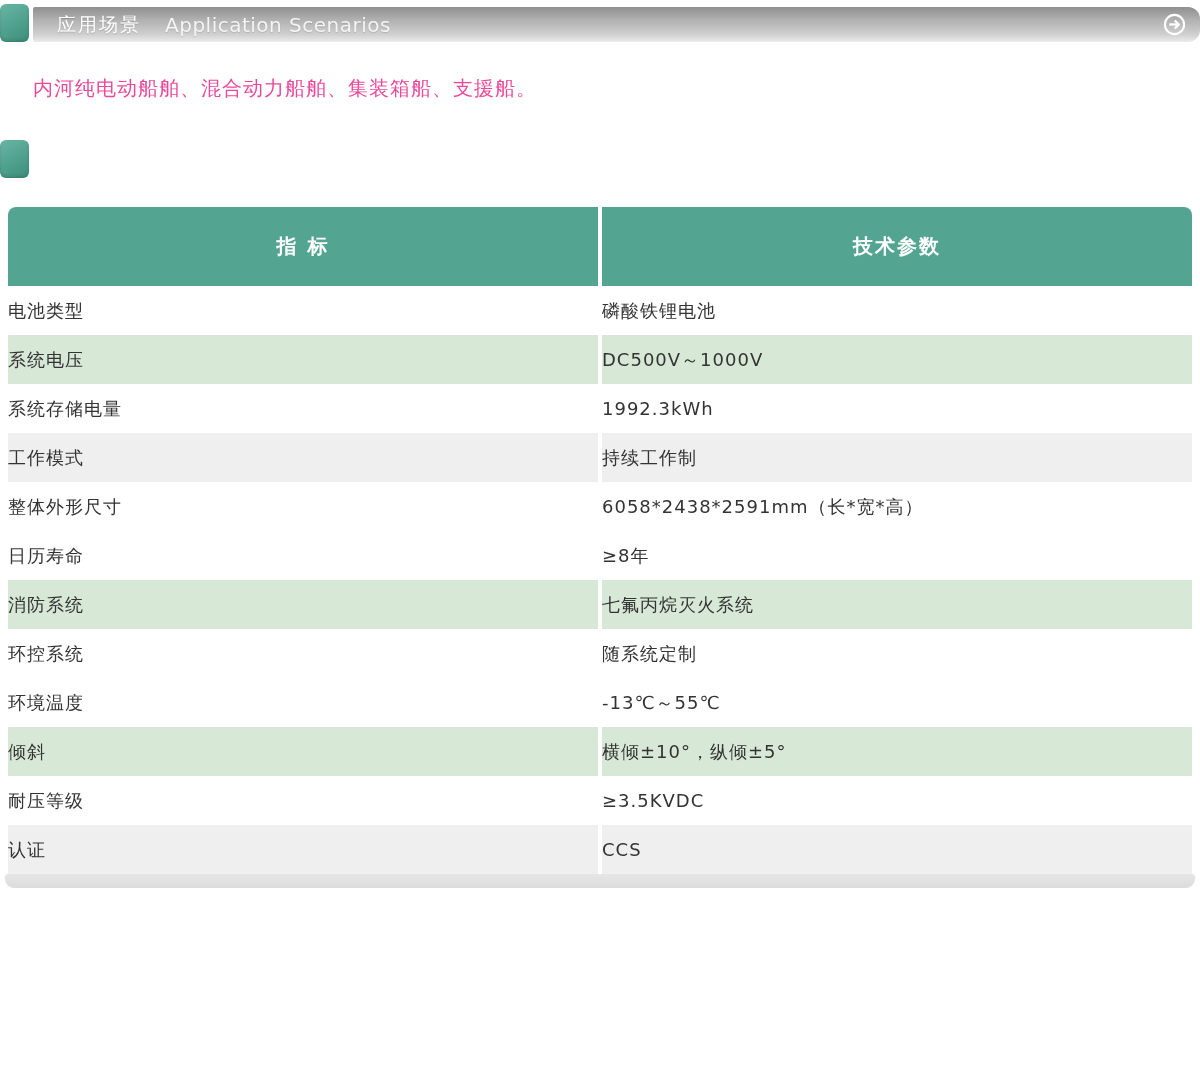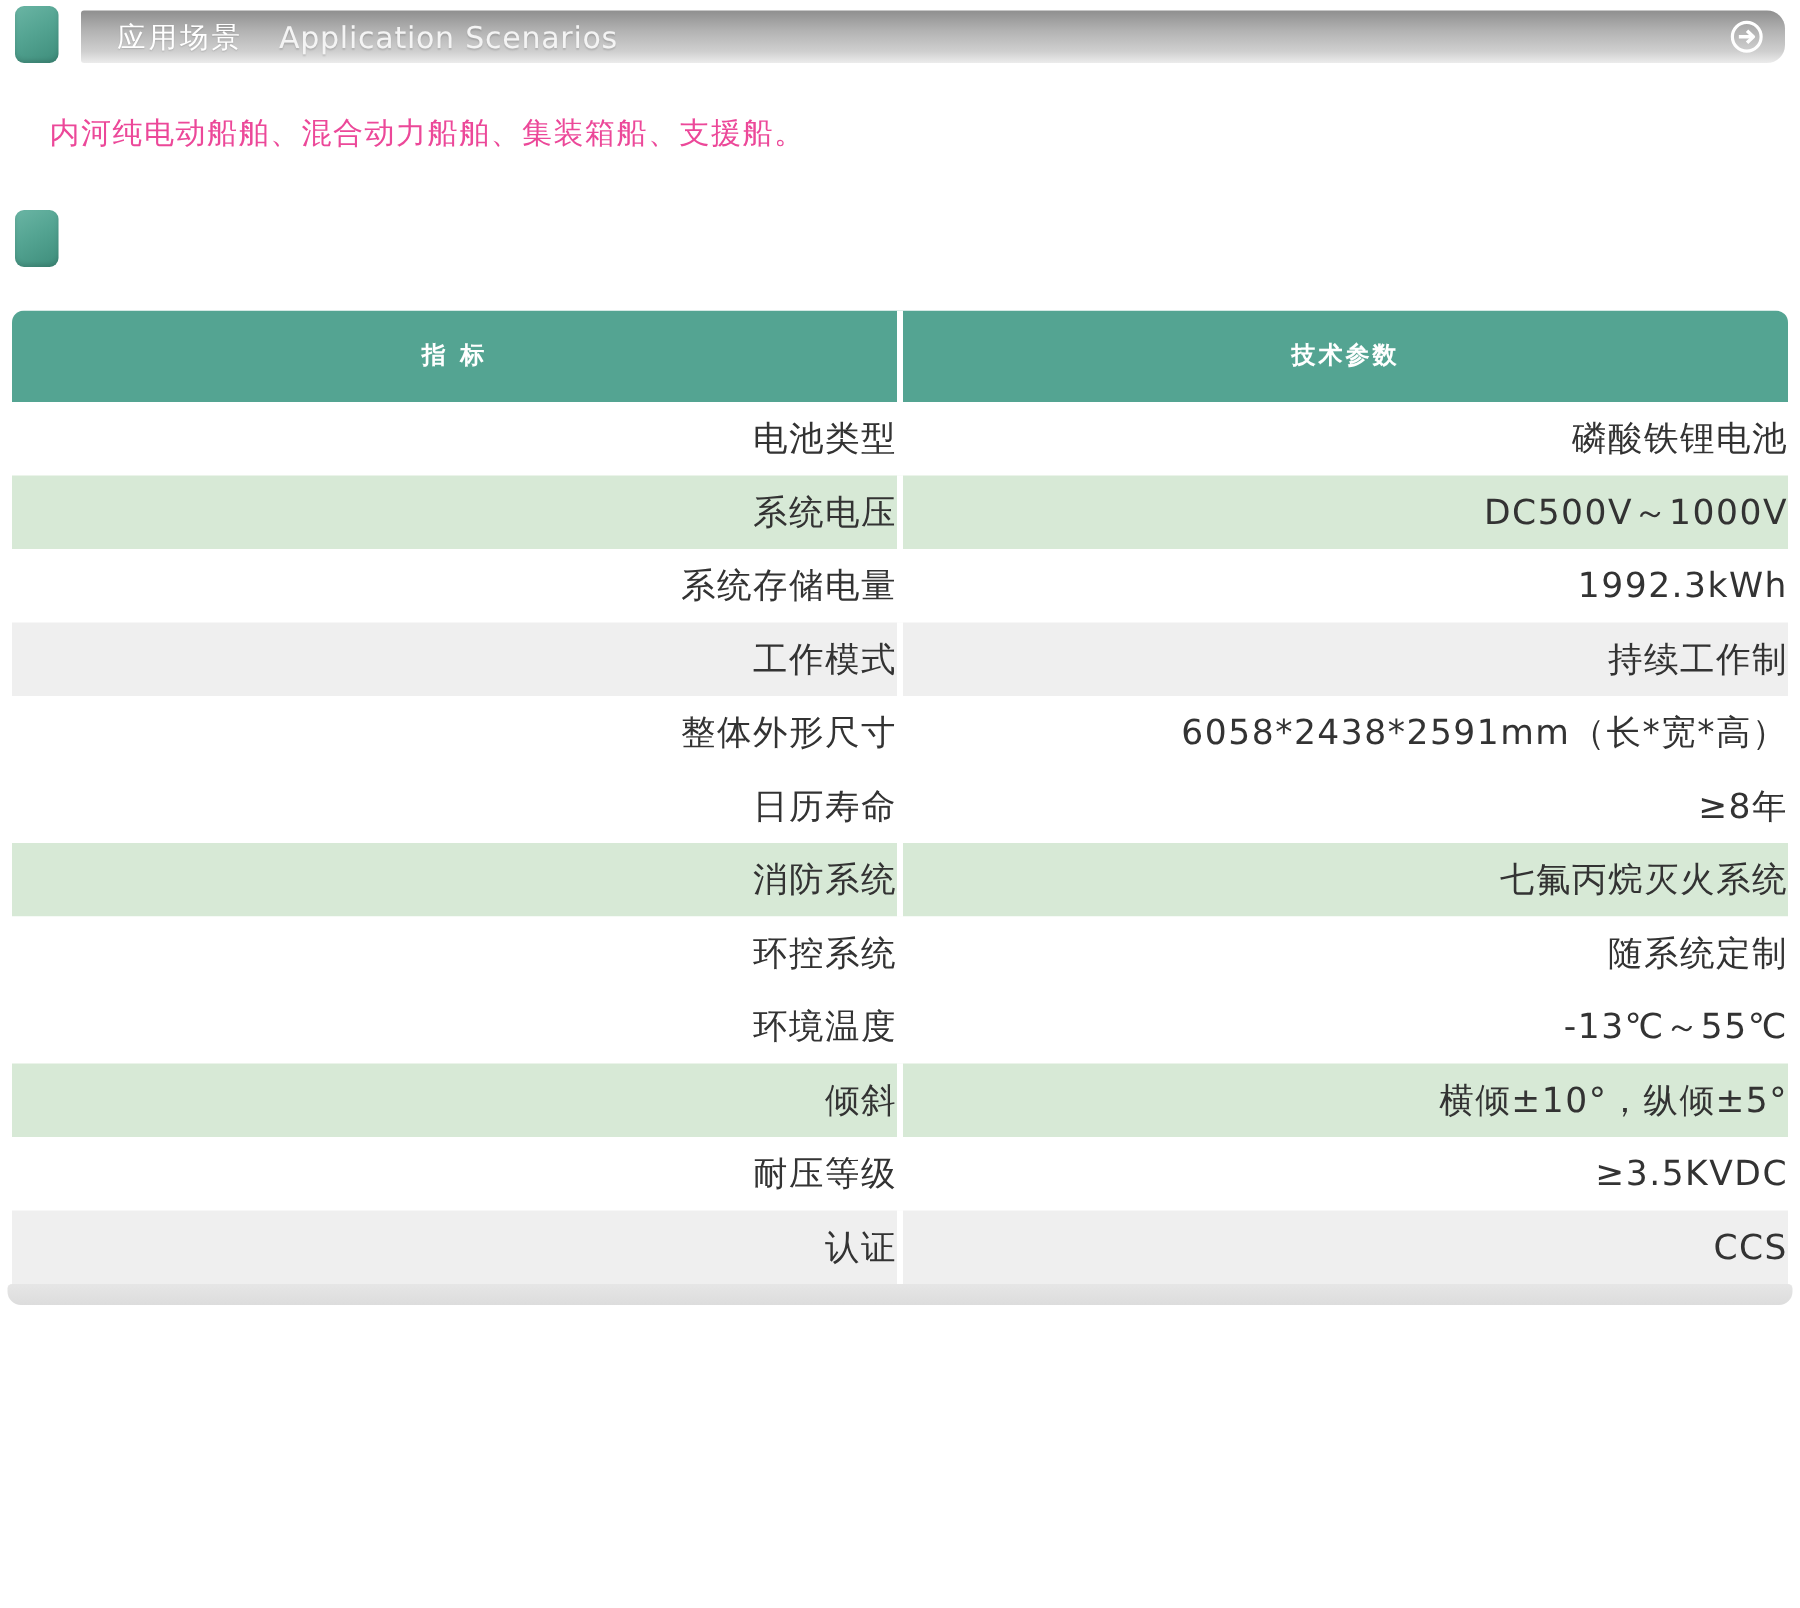--- a/index.html
+++ b/index.html
@@ -7,22 +7,21 @@
     width: 1200px;
     background: #ffffff;
     font-family: "DejaVu Sans", "Liberation Sans", sans-serif;
   }
   body { position: relative; height: 1072px; overflow: hidden; }
 
   
   .banner {
     display: flex;
     align-items: flex-end;
-    margin: 0 10px;
-    gap: 11px;
+    margin: 0 0;
   }
   .banner-1 { padding-top: 4px; }
   .banner-2 { padding-top: 0; }
   .teal-chip {
     width: 29px;
     height: 38px;
     border-radius: 6px;
     background: linear-gradient(150deg, #6ab5a4 0%, var(--accent-teal, #54a492) 45%, #3e8d7b 100%);
     box-shadow: inset 0 -2px 3px rgba(0,0,0,0.12);
     flex: 0 0 auto;
@@ -78,36 +77,36 @@
     overflow: hidden;
   }
   table.spec-table {
     width: 100%;
     border-collapse: collapse;
     table-layout: fixed;
   }
   .spec-table th {
     background: var(--accent-teal, #54a492);
     color: #ffffff;
-    font-size: 16px;
+    font-size: 20px;
     font-weight: 700;
-    height: 61px;
+    height: 79px;
     letter-spacing: 2px;
     text-align: center;
     vertical-align: middle;
   }
   .spec-table th:first-child,
   .spec-table td:first-child {
     border-right: 4px solid #ffffff;
   }
   .spec-table td {
     height: 49px;
-    text-align: right;
+    text-align: left;
     vertical-align: middle;
-    font-size: 23px;
+    font-size: 18px;
     color: var(--cell-text, #333333);
     letter-spacing: 1px;
   }
   tr.row-white td { background: #ffffff; }
   tr.row-green td { background: var(--row-green, #d7e9d6); }
   tr.row-gray  td { background: var(--row-gray, #efefef); }
 
   .table-shadow-bar {
     height: 14px;
     margin: 0 5px;

